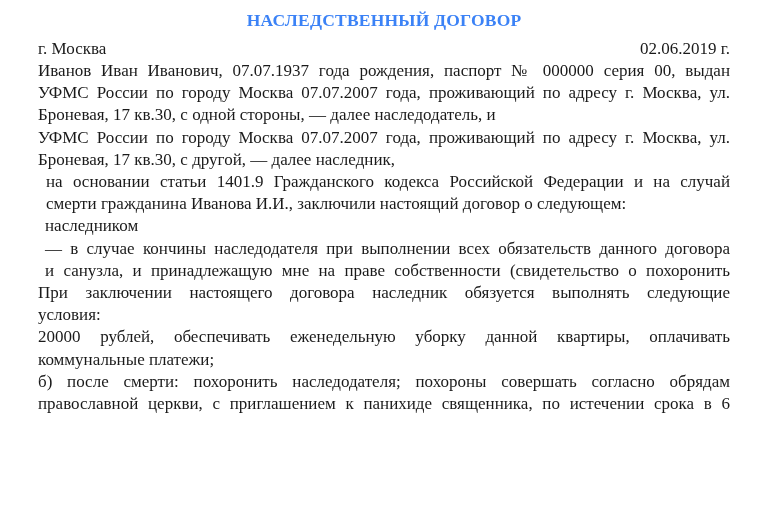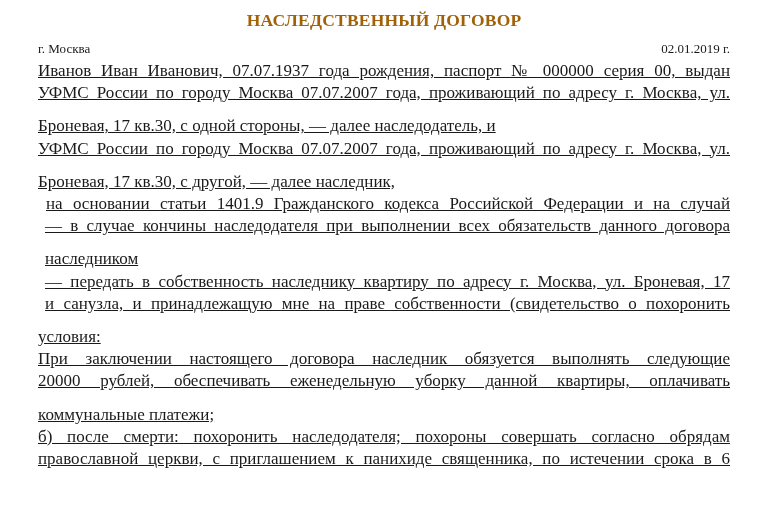--- a/index.html
+++ b/index.html
@@ -26,31 +26,31 @@
   .doc-title {
     position: absolute;
     left: 0;
     top: 9px;
     width: 768px;
     text-align: center;
     font-weight: bold;
     font-size: 17.5px;
     letter-spacing: 0.2px;
     line-height: 22px;
-    color: #a16207;
+    color: #3b82f6;
     white-space: nowrap;
   }
   .meta-row {
     position: absolute;
     left: 38px;
     top: 38px;
     width: 692px;
     height: 22px;
     line-height: 22px;
-    font-size: 13px;
+    font-size: 17px;
   }
   .meta-city {
     float: left;
   }
   .meta-date {
     float: right;
   }
   .body-block {
     position: absolute;
     left: 38px;
@@ -69,75 +69,73 @@
   
   .para.indent {
     padding-left: 8px;
   }
   .para.indent-dash {
     padding-left: 7px;
   }
   
   .para .ln {
     display: block;
-    text-decoration: underline;
   }
   .para .ln.just {
     text-align: justify;
     text-align-last: justify;
     white-space: normal;
   }
   .para .ln.flush {
     text-align: left;
     text-align-last: left;
-    margin-top: 11px;
   }
 </style>
 </head>
 <body>
 
 <div class="page">
 
   <div class="doc-title">НАСЛЕДСТВЕННЫЙ ДОГОВОР</div>
 
   <div class="meta-row">
     <span class="meta-city">г. Москва</span>
-    <span class="meta-date">02.01.2019 г.</span>
+    <span class="meta-date">02.06.2019 г.</span>
   </div>
 
   <div class="body-block">
 
     <p class="para">
       <span class="ln just">Иванов Иван Иванович, 07.07.1937 года рождения, паспорт № 000000 серия 00, выдан</span>
       <span class="ln just">УФМС России по городу Москва 07.07.2007 года, проживающий по адресу г. Москва, ул.</span>
       <span class="ln flush">Броневая, 17 кв.30, с одной стороны, — далее наследодатель, и</span>
     </p>
 
     <p class="para">
       <span class="ln just">УФМС России по городу Москва 07.07.2007 года, проживающий по адресу г. Москва, ул.</span>
       <span class="ln flush">Броневая, 17 кв.30, с другой, — далее наследник,</span>
     </p>
 
     <p class="para indent">
       <span class="ln just">на основании статьи 1401.9 Гражданского кодекса Российской Федерации и на случай</span>
+      <span class="ln flush">смерти гражданина Иванова И.И., заключили настоящий договор о следующем:</span>
     </p>
 
     <p class="para indent-dash">
+      <span class="ln flush">наследником</span>
       <span class="ln just">— в случае кончины наследодателя при выполнении всех обязательств данного договора</span>
-      <span class="ln flush">наследником</span>
     </p>
 
     <p class="para indent-dash">
-      <span class="ln just">— передать в собственность наследнику квартиру по адресу г. Москва, ул. Броневая, 17</span>
       <span class="ln just">и санузла, и принадлежащую мне на праве собственности (свидетельство о похоронить</span>
     </p>
 
     <p class="para">
+      <span class="ln just">При заключении настоящего договора наследник обязуется выполнять следующие</span>
       <span class="ln flush">условия:</span>
-      <span class="ln just">При заключении настоящего договора наследник обязуется выполнять следующие</span>
     </p>
 
     <p class="para">
       <span class="ln just">20000 рублей, обеспечивать еженедельную уборку данной квартиры, оплачивать</span>
       <span class="ln flush">коммунальные платежи;</span>
     </p>
 
     <p class="para">
       <span class="ln just">б) после смерти: похоронить наследодателя; похороны совершать согласно обрядам</span>
       <span class="ln just">православной церкви, с приглашением к панихиде священника, по истечении срока в 6</span>

